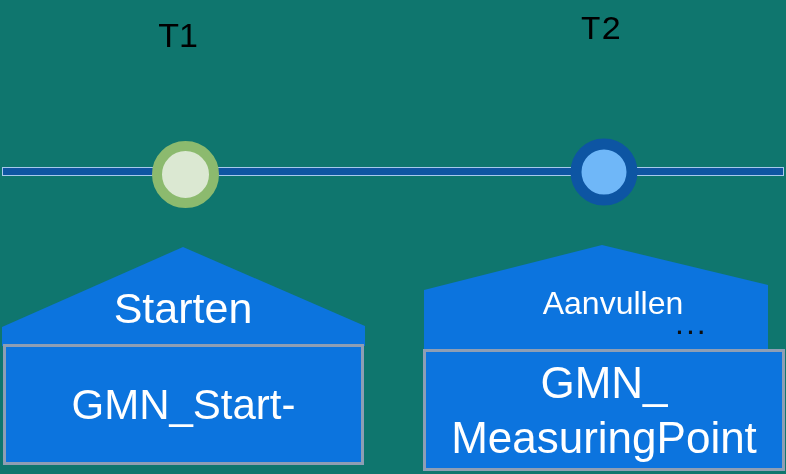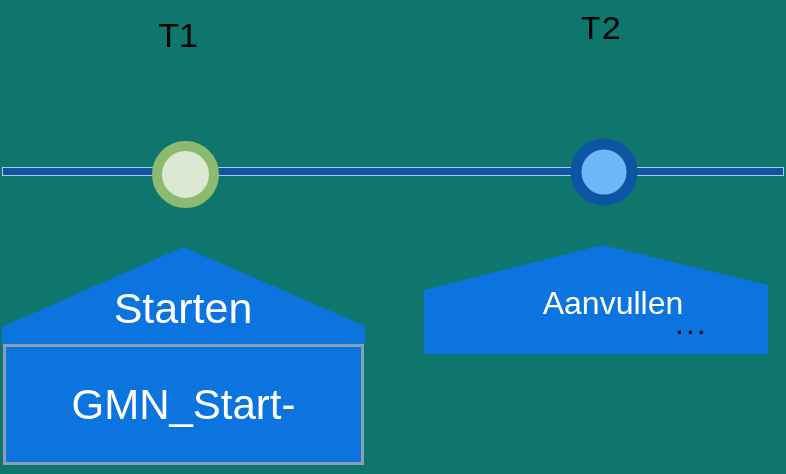--- a/index.html
+++ b/index.html
@@ -99,14 +99,18 @@
   <div class="time-label t2">T2</div>
 
   <div class="action-label left">Starten</div>
   <div class="action-label right">Aanvullen</div>
   <div class="ellipsis-label">...</div>
 
   <div class="task-box left">
     <div class="task-line">GMN_Start-</div>
   </div>
 
+  <div class="task-box right">
+    <div class="task-line">GMN_</div>
+    <div class="task-line">MeasuringPoint</div>
+  </div>
 
 </div>
 
 </body></html>

